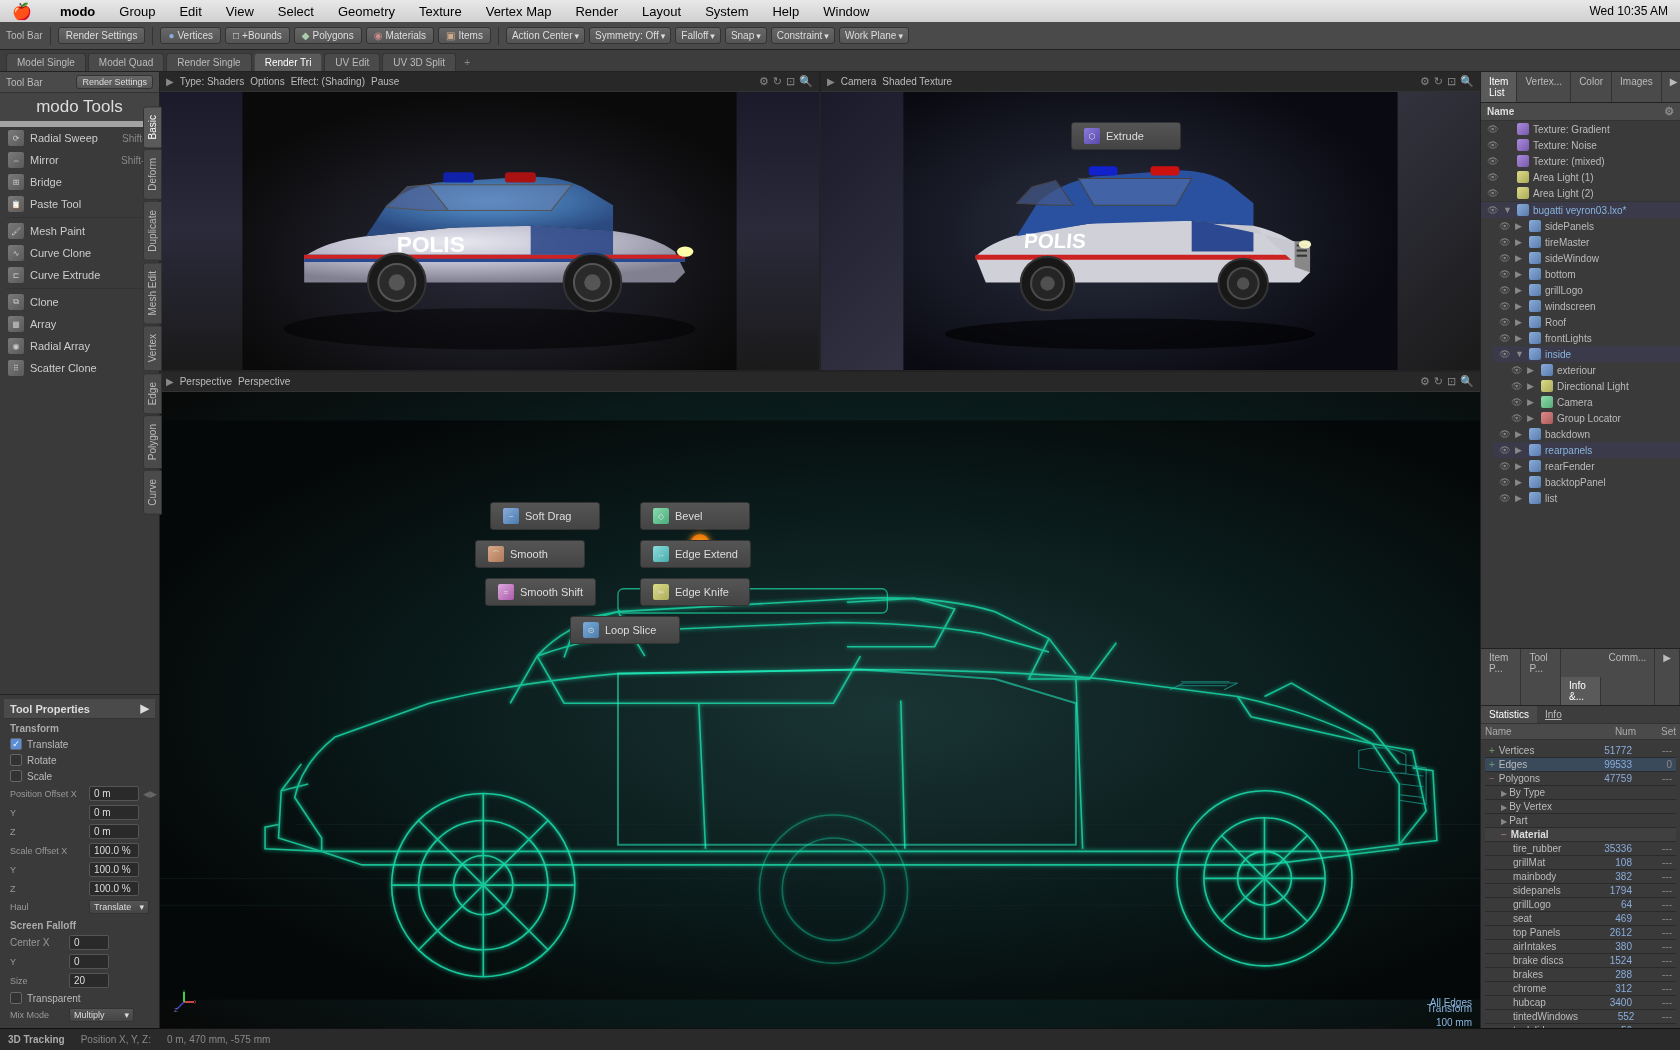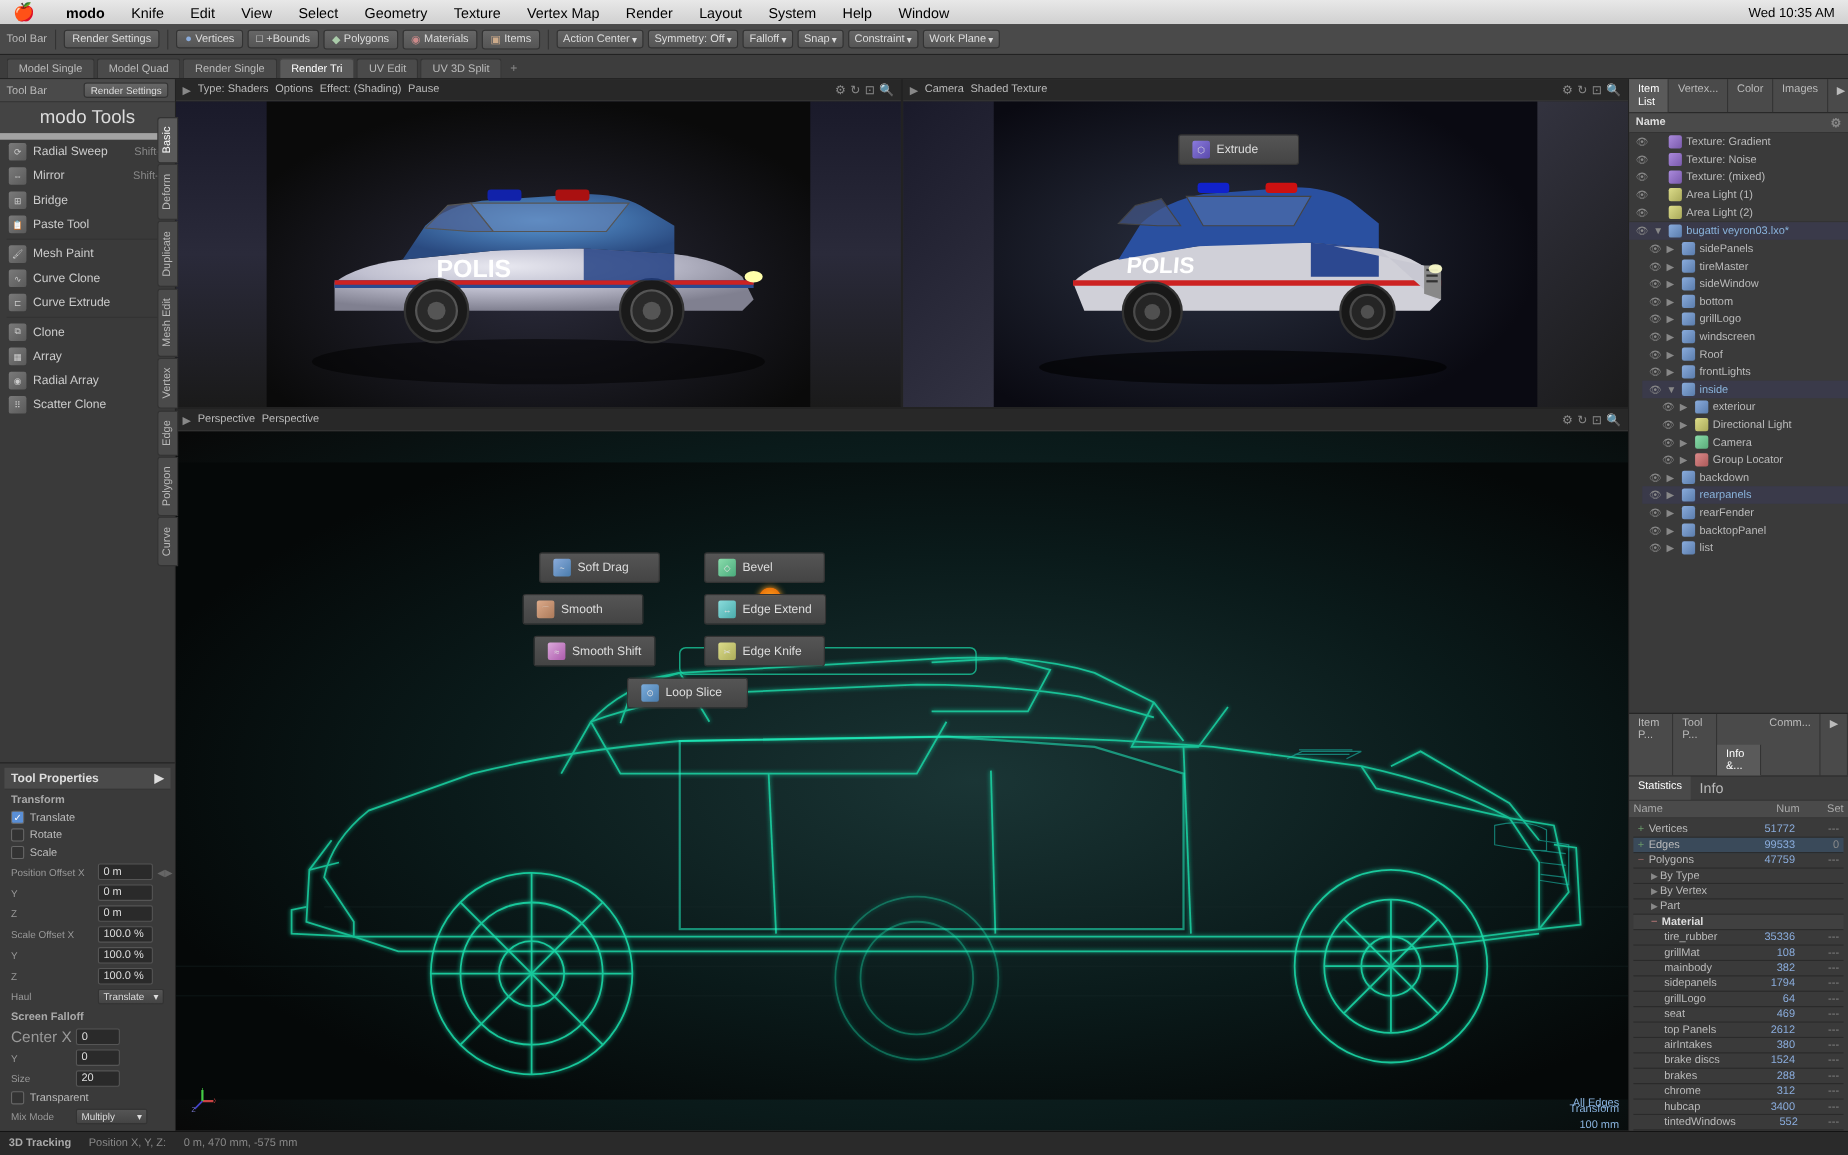--- a/index.html
+++ b/index.html
@@ -507,21 +507,21 @@
     ::-webkit-scrollbar-thumb { background: #555; border-radius: 4px; }
 
     .tool-separator { height: 1px; background: #333; margin: 2px 6px; }
   </style>
 </head>
 <body>
 
 <div id="menubar">
   <span class="apple">🍎</span>
   <span class="app-name">modo</span>
-  <span>Knife</span>
+  <span>Group</span>
   <span>Edit</span>
   <span>View</span>
   <span>Select</span>
   <span>Geometry</span>
   <span>Texture</span>
   <span>Vertex Map</span>
   <span>Render</span>
   <span>Layout</span>
   <span>System</span>
   <span>Help</span>
@@ -706,21 +706,21 @@
         <input class="prop-input" value="100.0 %" style="width: 50px;">
       </div>
       <div class="prop-row">
         <label style="font-size:9px;min-width:75px;">Haul</label>
         <div class="prop-select" style="width:65px; font-size:9px;">
           <span>Translate</span>
         </div>
       </div>
       <div class="prop-section-title">Screen Falloff</div>
       <div class="prop-row">
-        <label style="font-size:14px;min-width:55px;">Center X</label>
+        <label style="font-size:10px;min-width:55px;">Center X</label>
         <input class="prop-input" value="0" style="width: 40px;">
       </div>
       <div class="prop-row">
         <label style="font-size:9px;min-width:55px;">Y</label>
         <input class="prop-input" value="0" style="width: 40px;">
       </div>
       <div class="prop-row">
         <label style="font-size:9px;min-width:55px;">Size</label>
         <input class="prop-input" value="20" style="width: 40px;">
       </div>
@@ -1236,21 +1236,21 @@
     <div id="bottom-right-panel">
       <div id="stats-tabs">
         <div class="stats-tab">Item P...</div>
         <div class="stats-tab">Tool P...</div>
         <div class="stats-tab active">Info &amp;...</div>
         <div class="stats-tab">Comm...</div>
         <div class="stats-tab" style="margin-left:auto;">▶</div>
       </div>
       <div style="display:flex; border-bottom:1px solid #333; background:#3d3d3d;">
         <div style="padding:3px 8px; font-size:10px; color:#fff; background:#4a4a4a; cursor:pointer;">Statistics</div>
-        <div style="padding:3px 8px; font-size:13px; color:#bbb; cursor:pointer;">Info</div>
+        <div style="padding:3px 8px; font-size:10px; color:#bbb; cursor:pointer;text-decoration:underline;">Info</div>
       </div>
       <div class="stats-header-row">
         <span>Name</span>
         <span>Num</span>
         <span>Set</span>
       </div>
       <div class="stats-content">
 
         <div class="stat-row">
           <span><span class="stat-plus">+</span>Vertices</span>

